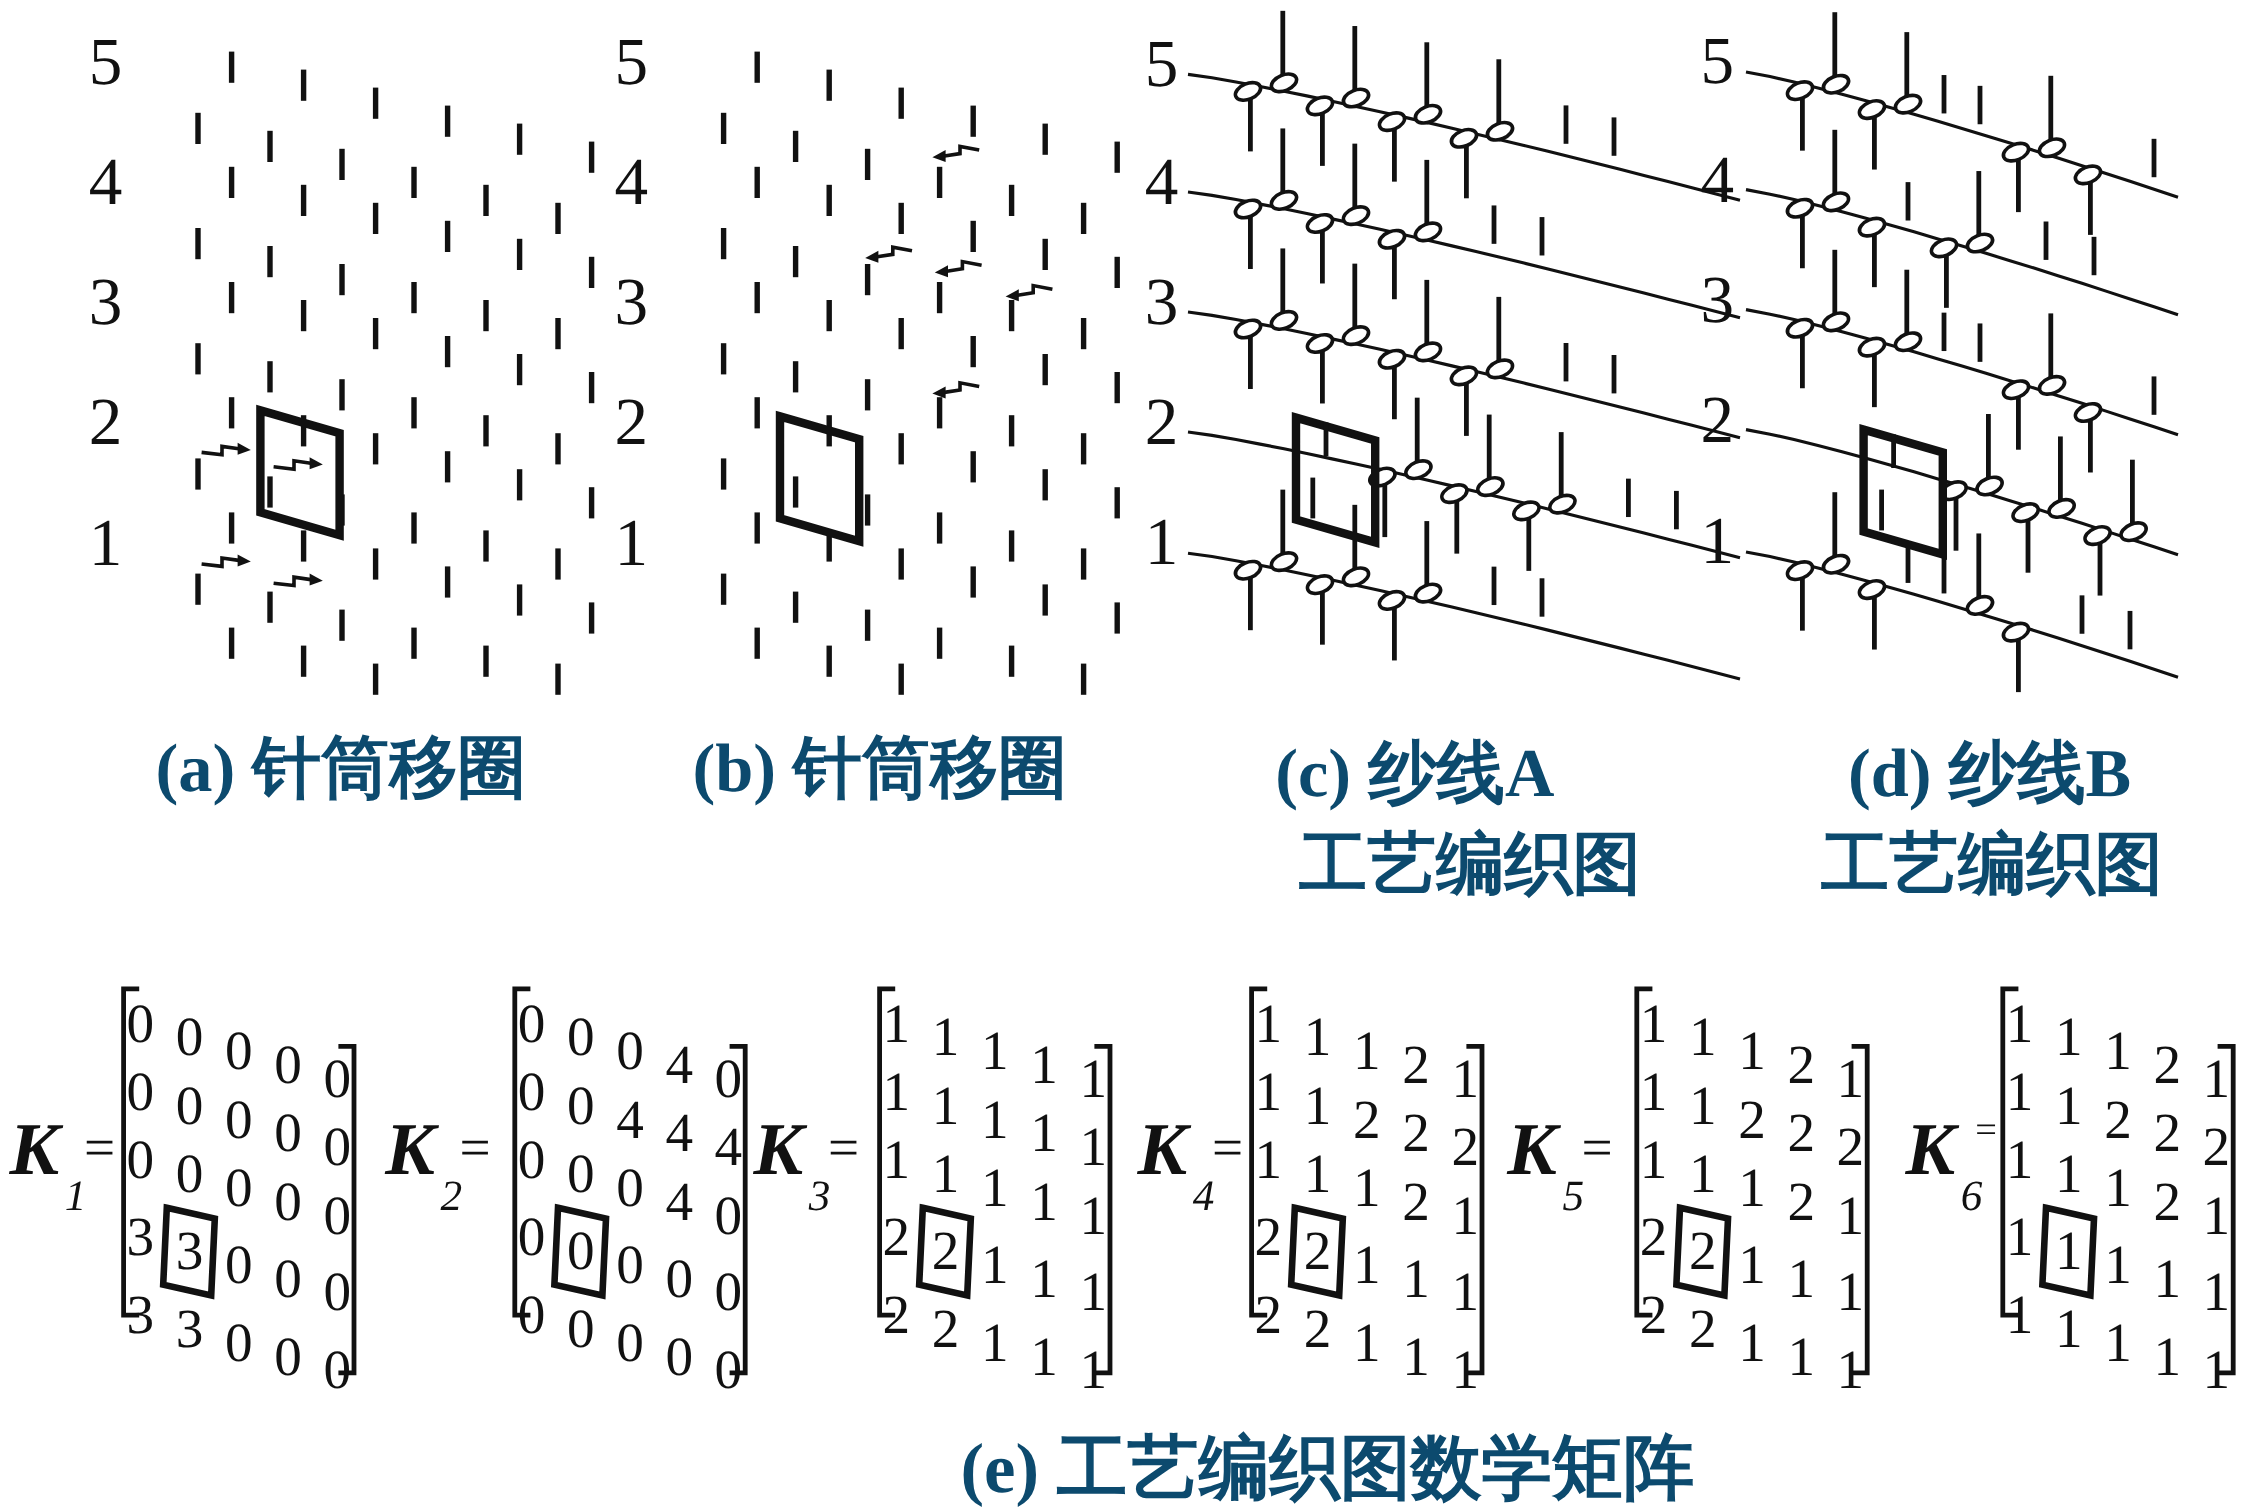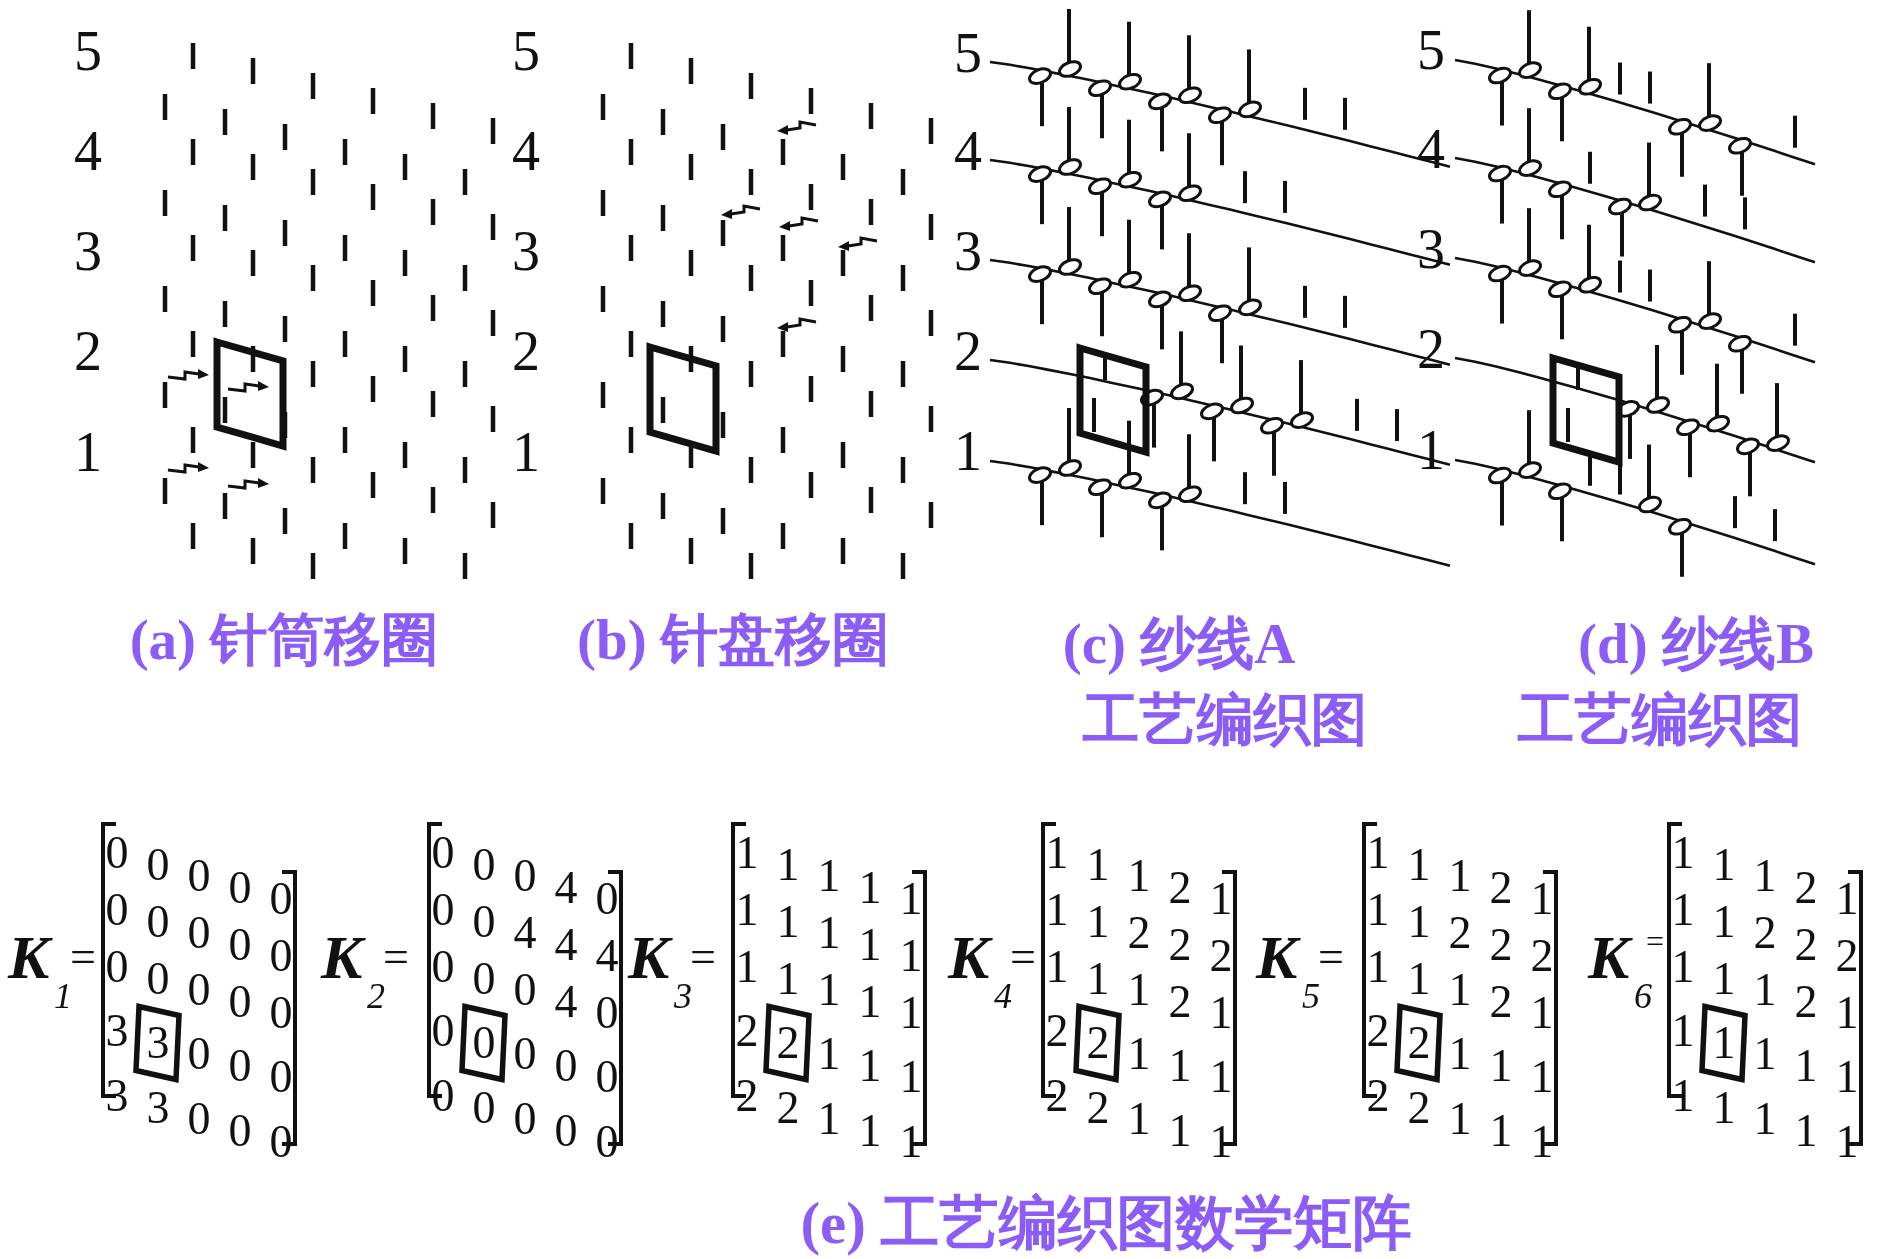--- a/index.html
+++ b/index.html
@@ -1,19 +1,19 @@
 <!DOCTYPE html>
 <html><head>
 <meta charset="utf-8">
 <style>
   html,body{margin:0;padding:0;background:#fff;}
   #canvas{position:relative;width:1890px;height:1259px;background:#fff;overflow:hidden;
           font-family:"Liberation Serif",serif;}
   svg{position:absolute;left:0;top:0;}
-  .cap{position:absolute;transform:translateX(-50%);white-space:nowrap;color:#8b5cf6;
+  .cap{position:absolute;transform:translateX(-50%);white-space:nowrap;color:#0c4a6e;
        font-size:57px;font-family:"Liberation Serif",serif;font-weight:600;}
 </style>
 </head>
 <body>
 
 <div id="canvas">
     <svg width="1890" height="1259" viewBox="0 0 1890 1259">
       <g>
         <text x="102" y="70" text-anchor="end" font-size="56" font-family="&quot;Liberation Serif&quot;,serif" fill="#111">5</text>
         <text x="102" y="170" text-anchor="end" font-size="56" font-family="&quot;Liberation Serif&quot;,serif" fill="#111">4</text>
@@ -568,19 +568,19 @@
           <text x="1683" y="1111" text-anchor="middle" font-size="46" font-family="&quot;Liberation Serif&quot;,serif" fill="#111">1</text>
           <text x="1724" y="1122.5" text-anchor="middle" font-size="46" font-family="&quot;Liberation Serif&quot;,serif" fill="#111">1</text>
           <text x="1765" y="1134" text-anchor="middle" font-size="46" font-family="&quot;Liberation Serif&quot;,serif" fill="#111">1</text>
           <text x="1806" y="1145.5" text-anchor="middle" font-size="46" font-family="&quot;Liberation Serif&quot;,serif" fill="#111">1</text>
           <text x="1847" y="1157" text-anchor="middle" font-size="46" font-family="&quot;Liberation Serif&quot;,serif" fill="#111">1</text>
           <polygon points="1705,1006.5 1745,1015.5 1742,1079.5 1702,1070.5" fill="none" stroke="#111" stroke-width="5.5"></polygon>
         </g>
       </g>
     </svg>
   <div class="cap" style="left:284px;top:602px;">(a) 针筒移圈</div>
-  <div class="cap" style="left:733px;top:602px;">(b) 针盘移圈</div>
+  <div class="cap" style="left:733px;top:602px;">(b) 针筒移圈</div>
   <div class="cap" style="left:1179px;top:606px;">(c) 纱线A</div>
   <div class="cap" style="left:1225px;top:682px;">工艺编织图</div>
-  <div class="cap" style="left:1696px;top:606px;">(d) 纱线B</div>
+  <div class="cap" style="left:1658px;top:606px;">(d) 纱线B</div>
   <div class="cap" style="left:1660px;top:682px;">工艺编织图</div>
   <div class="cap" style="left:1106px;top:1184px;font-size:59px;">(e) 工艺编织图数学矩阵</div>
 </div>
 
 </body></html>

